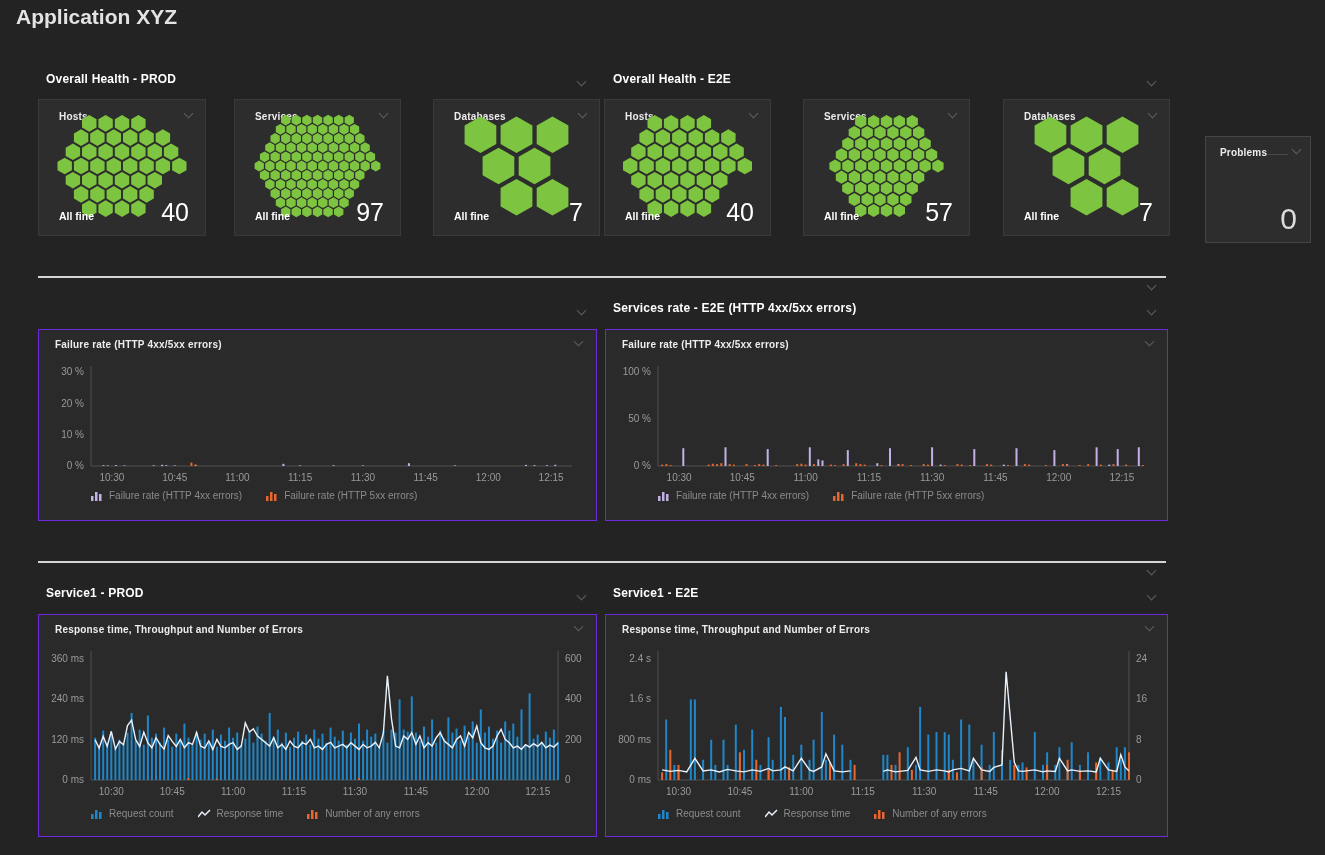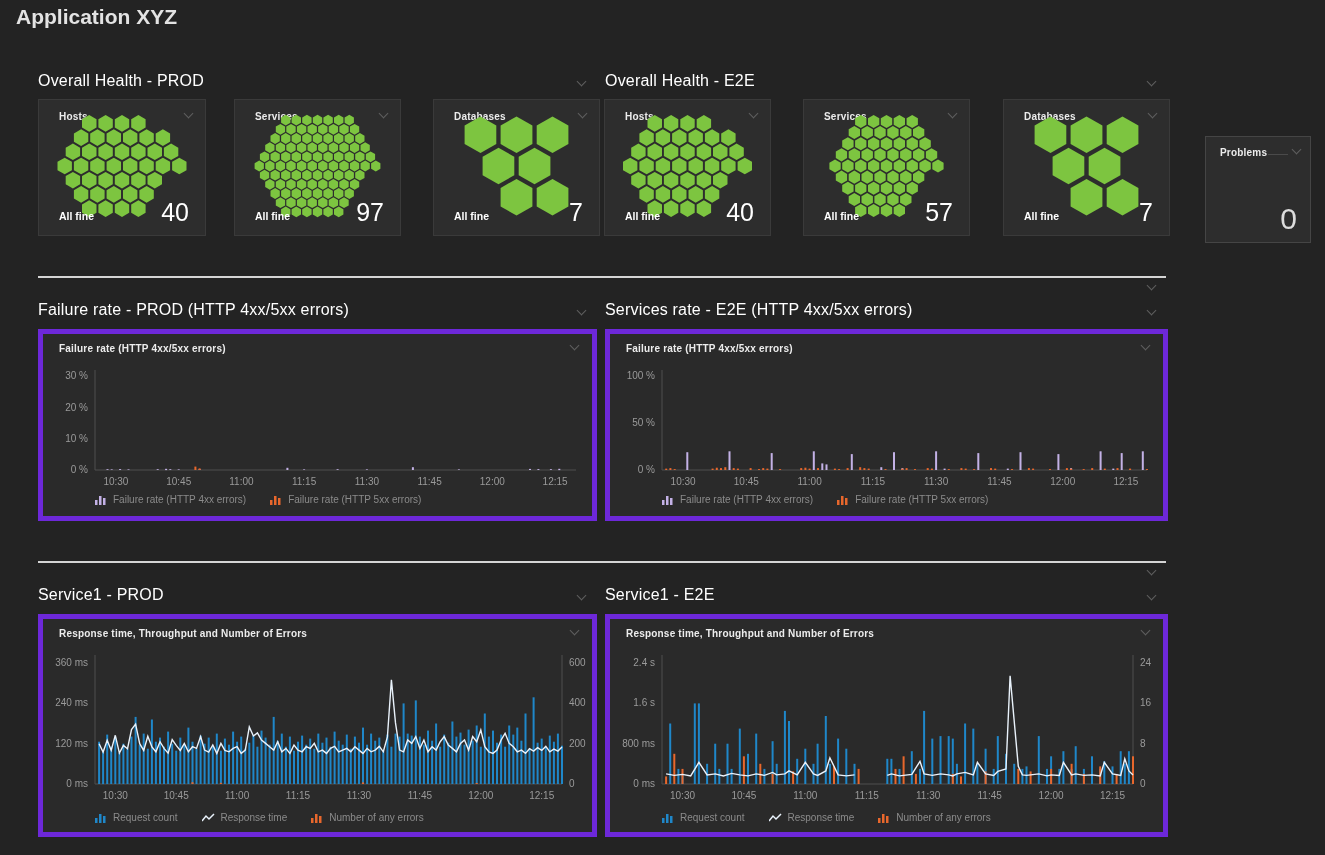--- a/index.html
+++ b/index.html
@@ -1,21 +1,21 @@
 <!DOCTYPE html>
 <html><head>
 <meta charset="utf-8">
 <style>
   html,body{margin:0;padding:0;background:#232323;font-family:"Liberation Sans",sans-serif;}
   #stage{position:relative;width:1325px;height:855px;background:#232323;overflow:hidden;}
   .abs{position:absolute;}
   .page-title{font-size:21px;color:#e3e3e3;font-weight:700;}
-  .sechead{font-size:16px;font-weight:normal;color:#fff;letter-spacing:.2px;}
+  .sechead{font-size:12px;font-weight:bold;color:#fff;letter-spacing:.2px;margin-left:8px;}
   .tile{position:absolute;background:#2d2d2d;border:1px solid #3a3a3a;box-sizing:border-box;}
-  .panel{position:absolute;background:#2a2a2a;border:5px solid #6d28d9;box-sizing:border-box;}
+  .panel{position:absolute;background:#2a2a2a;border:1px solid #6d28d9;box-sizing:border-box;}
   .tile-title{position:absolute;font-size:10px;font-weight:bold;color:#ececec;letter-spacing:.2px;}
   .allfine{position:absolute;font-size:10.5px;font-weight:bold;color:#fff;}
   .bignum{position:absolute;font-size:25px;font-weight:300;color:#fff;}
   .probnum{position:absolute;font-size:30px;font-weight:300;color:#dcdcdc;}
   .chev{position:absolute;width:11px;height:11px;}
   .chev::after{content:"";position:absolute;left:2px;top:1px;width:6px;height:6px;
     border-right:1.6px solid #5f5f5f;border-bottom:1.6px solid #5f5f5f;transform:rotate(45deg);}
   .divider{position:absolute;height:2px;background:#d4d4d4;}
   .pdash{position:absolute;height:1px;background:#4a4a4a;}
   .hexbox{position:absolute;}
@@ -337,21 +337,20 @@
   <div class="tile" style="left:1205px;top:128px;width:106px;height:107px;border-color:#454545;margin-top:8px;">
     <div class="tile-title" style="left:14px;top:10px;">Problems</div>
     <div class="pdash" style="left:62px;top:17px;width:20px;"></div>
     <div class="chev" style="right:8px;top:8px;"></div>
     <div class="probnum" style="right:13px;bottom:6px;">0</div>
   </div>
 
   <div class="divider" style="left:38px;top:276px;width:1128px;"></div>
   <div class="chev" style="left:1146px;top:281px;"></div>
 
-  <div class="abs sechead" style="left:38px;top:301px;">Failure rate - PROD (HTTP 4xx/5xx errors)</div>
   <div class="chev" style="left:576px;top:306px;"></div>
   <div class="abs sechead" style="left:605px;top:301px;">Services rate - E2E (HTTP 4xx/5xx errors)</div>
   <div class="chev" style="left:1146px;top:306px;"></div>
 
   <div class="panel" style="left:38px;top:329px;width:559px;height:192px;">
     <div class="tile-title" style="left:16px;top:9px;">Failure rate (HTTP 4xx/5xx errors)</div>
     <div class="chev" style="right:12px;top:7px;"></div>
     <div class="chart" style="left:0;top:26px;width:557px;height:164px;"><svg width="557" height="132">
           <line x1="52" y1="10" x2="52" y2="110" stroke="#4f4f4f"></line>
           <line x1="52" y1="110" x2="533" y2="110" stroke="#4f4f4f"></line>

